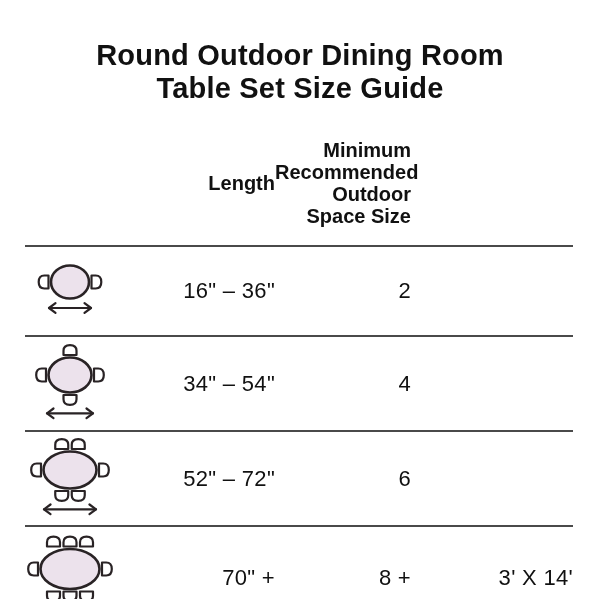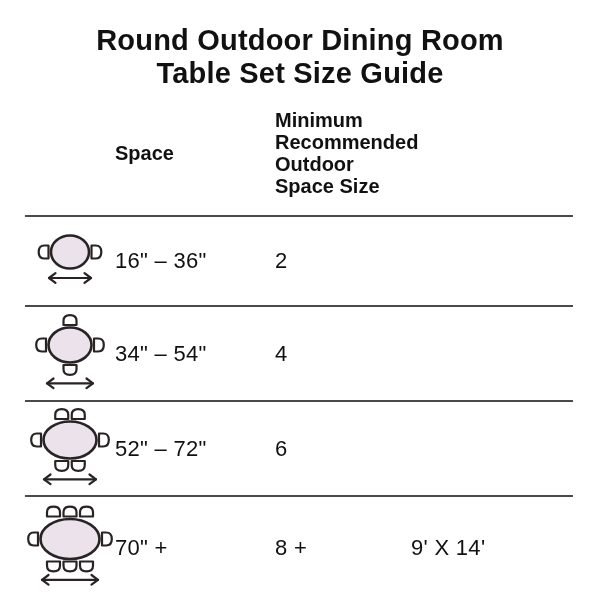--- a/index.html
+++ b/index.html
@@ -5,21 +5,21 @@
   html, body {
     margin: 0; padding: 0;
     width: 600px; height: 599px;
     background: #ffffff;
     font-family: "Liberation Sans", sans-serif;
     color: #111111;
     overflow: hidden;
   }
   .page { width: 600px; height: 599px; }
   .title {
-    margin: 0;
+    margin: 15px;
     padding-top: 24px;
     height: 66px;
     font-size: 29px;
     line-height: 33px;
     font-weight: 700;
     text-align: center;
     letter-spacing: 0.2px;
     white-space: pre-line;
   }
   .sizetable { margin-left: 25px; width: 548px; box-sizing: border-box; }
@@ -31,21 +31,21 @@
   }
   .thead {
     height: 127px;
     border-bottom: 2.5px solid #4a4a4a;
   }
   .trow { border-bottom: 2.5px solid #4a4a4a; }
   .trow:nth-of-type(2) { height: 90px; }
   .trow:nth-of-type(3) { height: 95px; }
   .trow:nth-of-type(4) { height: 95px; }
   .trow:nth-of-type(5) { height: 102px; border-bottom: none; }
-  .cell { text-align: left; }
+  .cell { text-align: right; }
   .hcell {
     font-size: 20px;
     line-height: 22px;
     font-weight: 700;
     white-space: pre-line;
   }
   .vcell {
     font-size: 22px;
     font-weight: 400;
     letter-spacing: 0.3px;
@@ -56,21 +56,21 @@
 </head>
 <body>
 
 <div class="page">
   <h1 class="title">Round Outdoor Dining Room
 Table Set Size Guide</h1>
 
   <div class="sizetable">
     <div class="thead">
       <div class="cell"></div>
-      <div class="cell hcell">Space</div>
+      <div class="cell hcell">Length</div>
       <div class="cell hcell">Minimum
 Recommended
 Outdoor
 Space Size</div>
     </div>
 
     <div class="trow">
       <div class="cell icon-cell">
         <svg class="seticon" viewBox="0 0 90 84">
             <path d="M -6.5 0 L -6.5 -4.2 Q -6.5 -9.8 0 -9.8 Q 6.5 -9.8 6.5 -4.2 L 6.5 0 Z" transform="translate(23.5 33) rotate(270)" fill="#ffffff" stroke="#292325" stroke-width="2.2" stroke-linejoin="round"></path>
@@ -141,16 +141,16 @@
             <ellipse cx="45" cy="33" rx="29.5" ry="20" fill="#ece2ec" stroke="#292325" stroke-width="2.6"></ellipse>
             <g stroke="#292325" stroke-width="2.2" fill="none" stroke-linecap="round" stroke-linejoin="round">
               <line x1="17" y1="73.8" x2="73" y2="73.8"></line>
               <path d="M 23.5 69 L 17 73.8 L 23.5 78.6"></path>
               <path d="M 66.5 69 L 73 73.8 L 66.5 78.6"></path>
             </g>
           </svg>
       </div>
       <div class="cell vcell">70" +</div>
       <div class="cell vcell">8 +</div>
-      <div class="cell vcell">9' X 14'</div>
+      <div class="cell vcell">3' X 14'</div>
     </div>
   </div>
 </div>
 
 </body></html>

